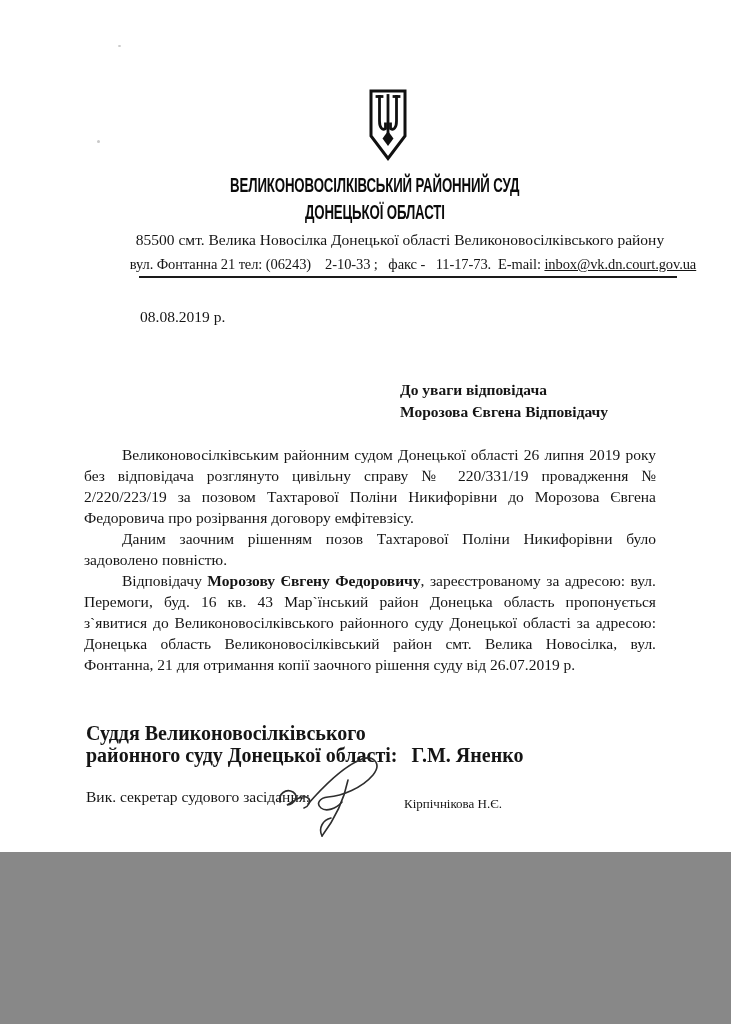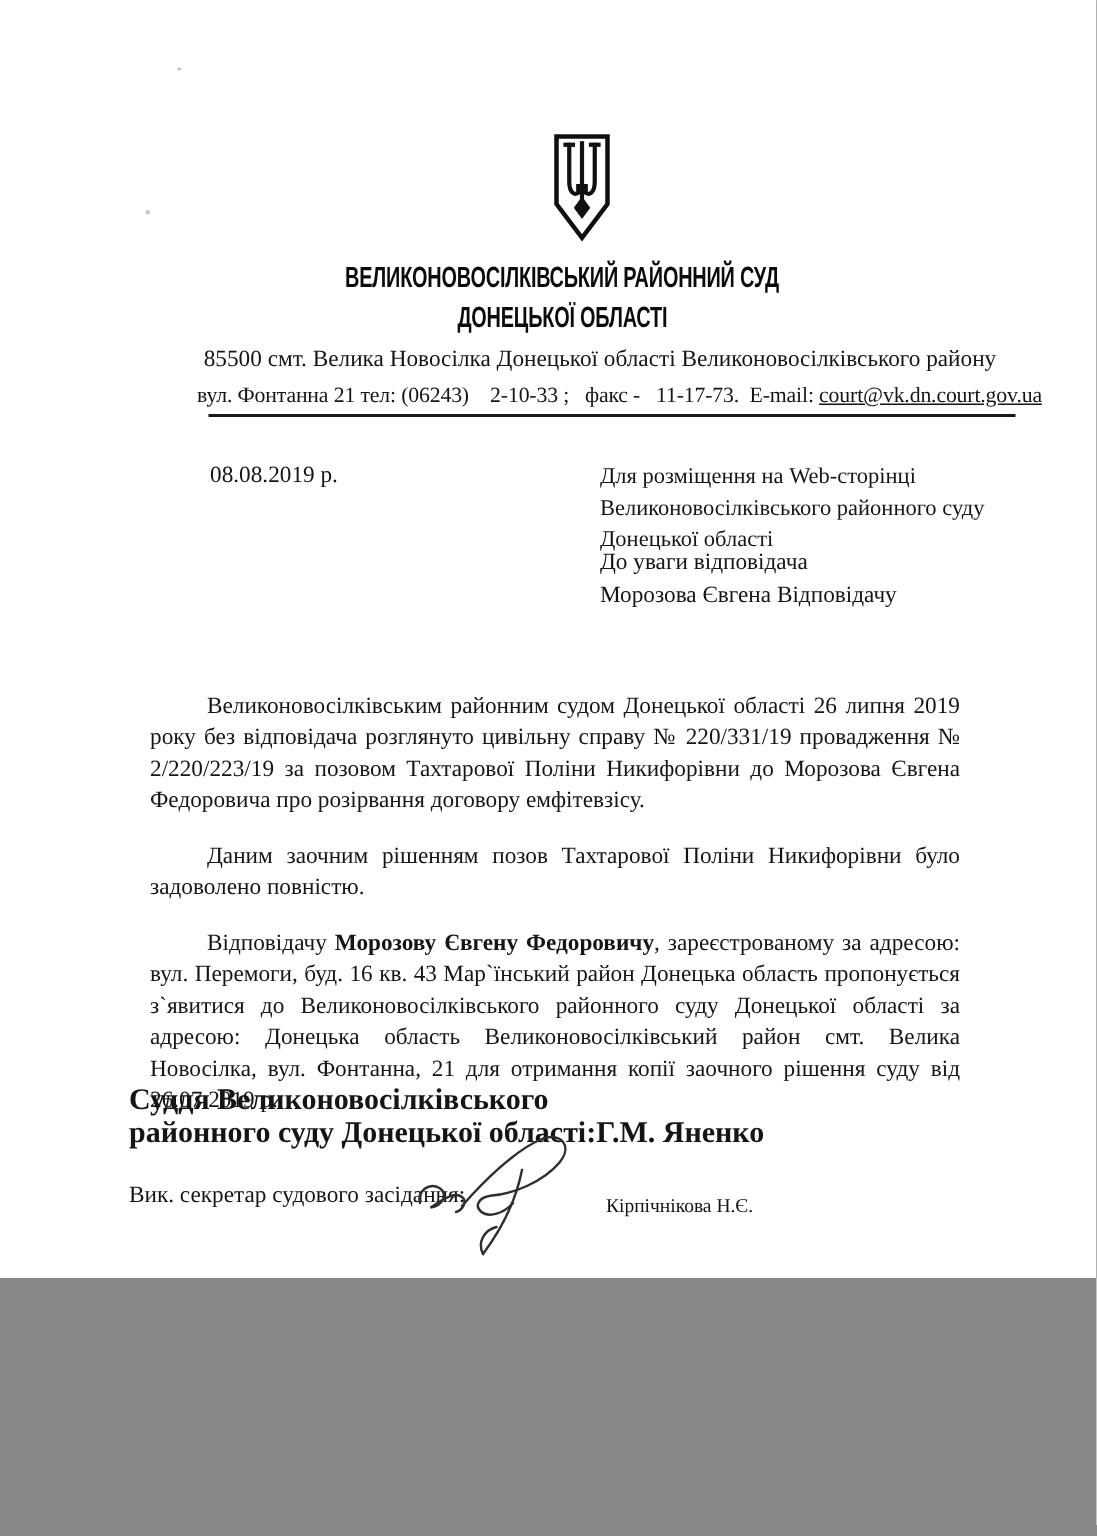--- a/index.html
+++ b/index.html
@@ -31,30 +31,30 @@
   }
   .title2{top:201px;}
   .addr1{left:57px;top:231px;width:686px;text-align:center;font-size:15.5px;white-space:nowrap;}
   .addr2{left:100px;top:256px;width:626px;text-align:center;font-size:14.5px;white-space:pre;letter-spacing:-0.1px;}
   .addr2 .email{text-decoration:underline;}
   .rule{left:139px;top:276px;width:538px;height:2px;background:#1a1a1a;}
 
   
   .date{left:140px;top:308px;font-size:15.5px;}
   .recipient{left:400px;top:308px;width:280px;font-size:15px;line-height:21px;}
-  .attention{left:400px;top:364px;width:280px;font-size:15.5px;line-height:22px;font-weight:normal;}
+  .attention{left:400px;top:379px;width:280px;font-size:15.5px;line-height:22px;font-weight:bold;}
 
   
   .body{left:84px;top:444px;width:572px;font-size:15.5px;line-height:21px;text-align:justify;}
-  .body p{margin:16px;text-indent:38px;}
+  .body p{margin:0;text-indent:38px;}
   .body .bold{font-weight:bold;}
 
   
   .judge{left:86px;top:722px;font-size:20px;line-height:22px;font-weight:bold;}
-  .judge-name{}
+  .judge-name{margin-left:14px;}
   .secretary-label{left:86px;top:788px;font-size:15.5px;}
   .signature{left:268px;top:752px;width:130px;height:86px;}
   .secretary-name{left:404px;top:796px;font-size:13px;}
 
   
   .speck{position:absolute;background:#c9c9c9;border-radius:50%;}
 </style>
 </head>
 <body>
 
@@ -73,30 +73,25 @@
   </svg>
 
   <div class="abs title-wrap">
     <span class="title-line">ВЕЛИКОНОВОСІЛКІВСЬКИЙ РАЙОННИЙ СУД</span>
   </div>
   <div class="abs title-wrap title2">
     <span class="title-line">ДОНЕЦЬКОЇ ОБЛАСТІ</span>
   </div>
 
   <div class="abs addr1">85500 смт. Велика Новосілка Донецької області Великоновосілківського району</div>
-  <div class="abs addr2"><span>вул. Фонтанна 21 тел: (06243)    2-10-33 ;   факс -   11-17-73.  E-mail: </span><span class="email">court@vk.dn.court.gov.ua</span></div>
+  <div class="abs addr2"><span>вул. Фонтанна 21 тел: (06243)    2-10-33 ;   факс -   11-17-73.  E-mail: </span><span class="email">inbox@vk.dn.court.gov.ua</span></div>
   <div class="abs rule"></div>
 
   <div class="abs date">08.08.2019 р.</div>
 
-  <div class="abs recipient">
-    <div>Для розміщення на Web-сторінці</div>
-    <div>Великоновосілківського районного суду</div>
-    <div>Донецької області</div>
-  </div>
 
   <div class="abs attention">
     <div>До уваги відповідача</div>
     <div>Морозова Євгена Відповідачу</div>
   </div>
 
   <div class="abs body">
     <p>Великоновосілківським районним судом Донецької області 26 липня 2019 року без відповідача розглянуто цивільну справу № 220/331/19 провадження № 2/220/223/19 за позовом Тахтарової Поліни Никифорівни до Морозова Євгена Федоровича про розірвання договору емфітевзісу.</p>
     <p>Даним заочним рішенням позов Тахтарової Поліни Никифорівни було задоволено повністю.</p>
     <p><span>Відповідачу </span><span class="bold">Морозову Євгену Федоровичу</span><span>, зареєстрованому за адресою: вул. Перемоги, буд. 16 кв. 43 Мар`їнський район Донецька область пропонується з`явитися до Великоновосілківського районного суду Донецької області за адресою: Донецька область Великоновосілківський район смт. Велика Новосілка, вул. Фонтанна, 21 для отримання копії заочного рішення суду від 26.07.2019 р.</span></p>

